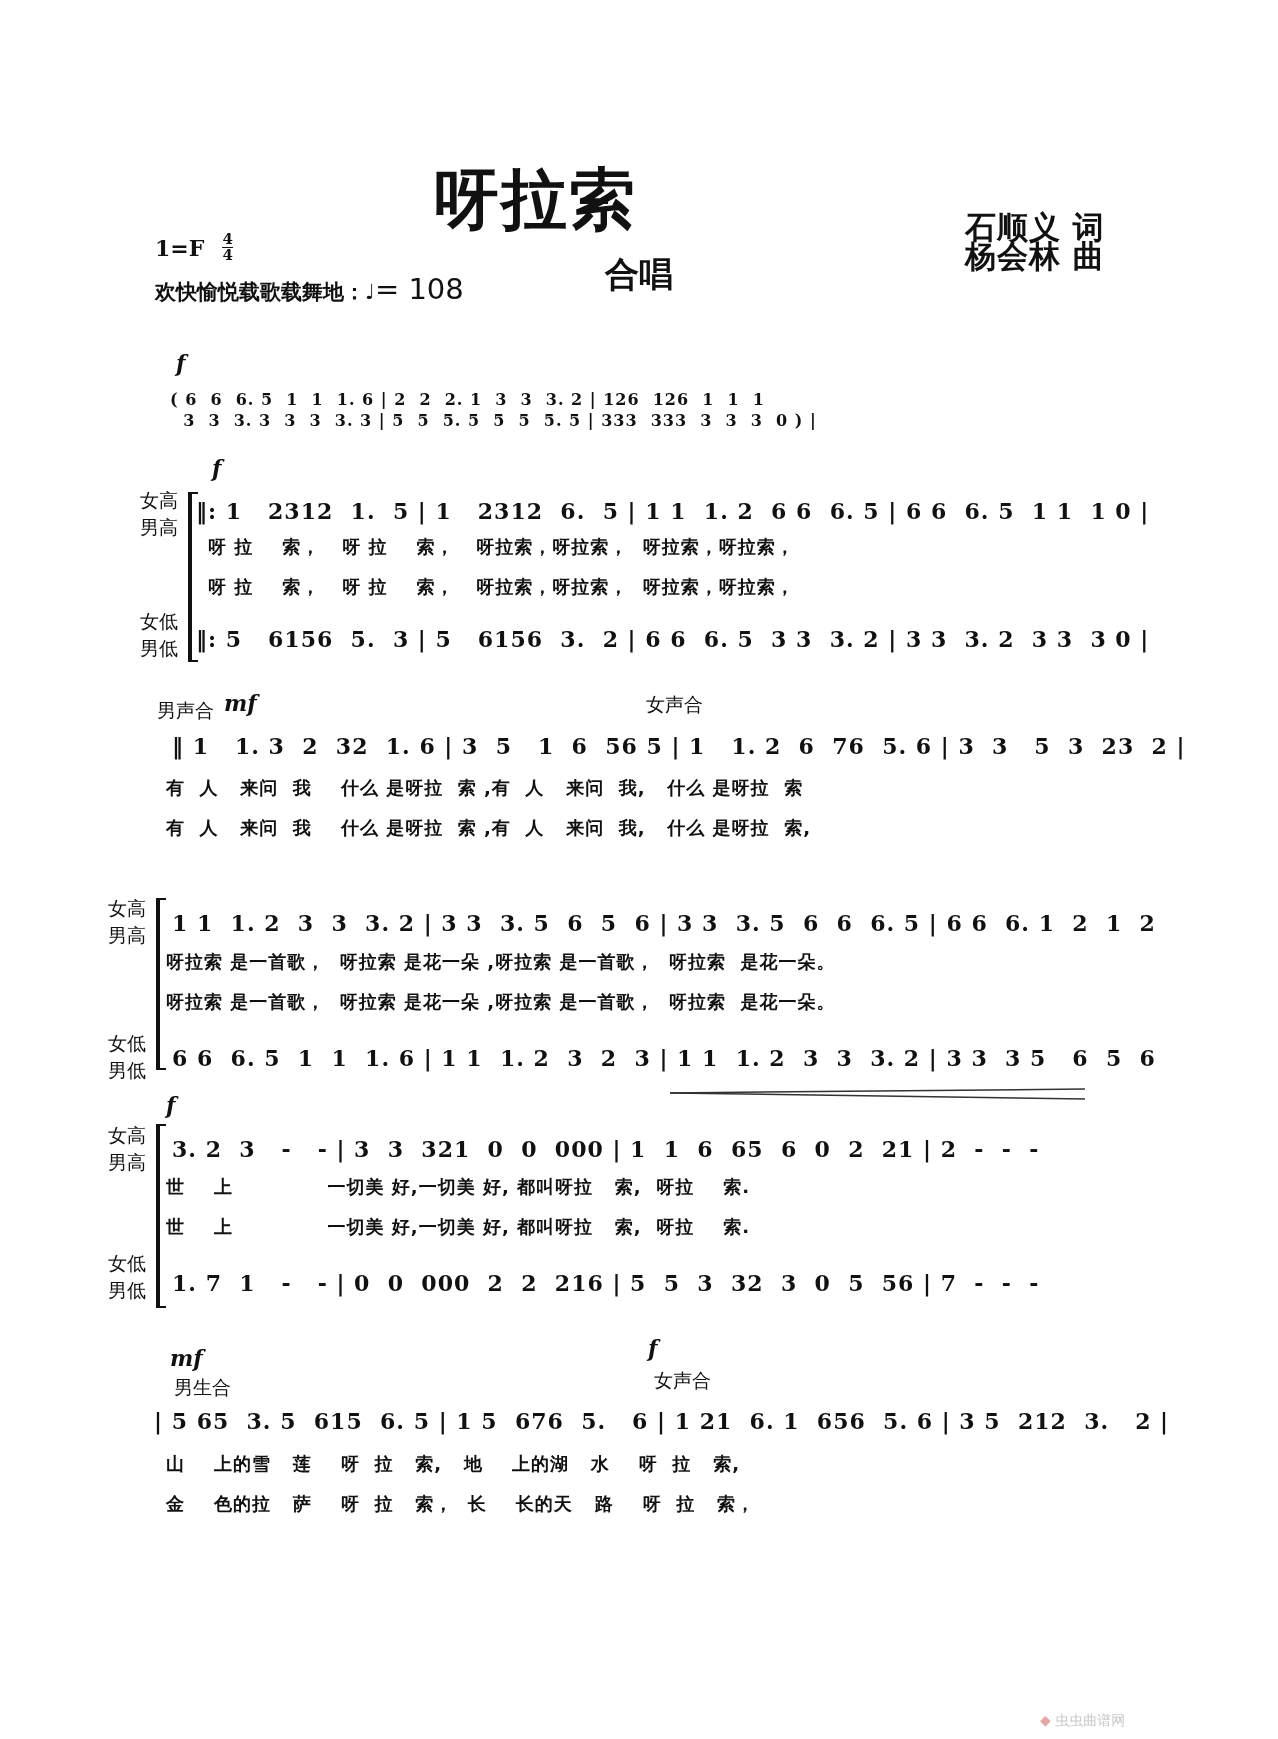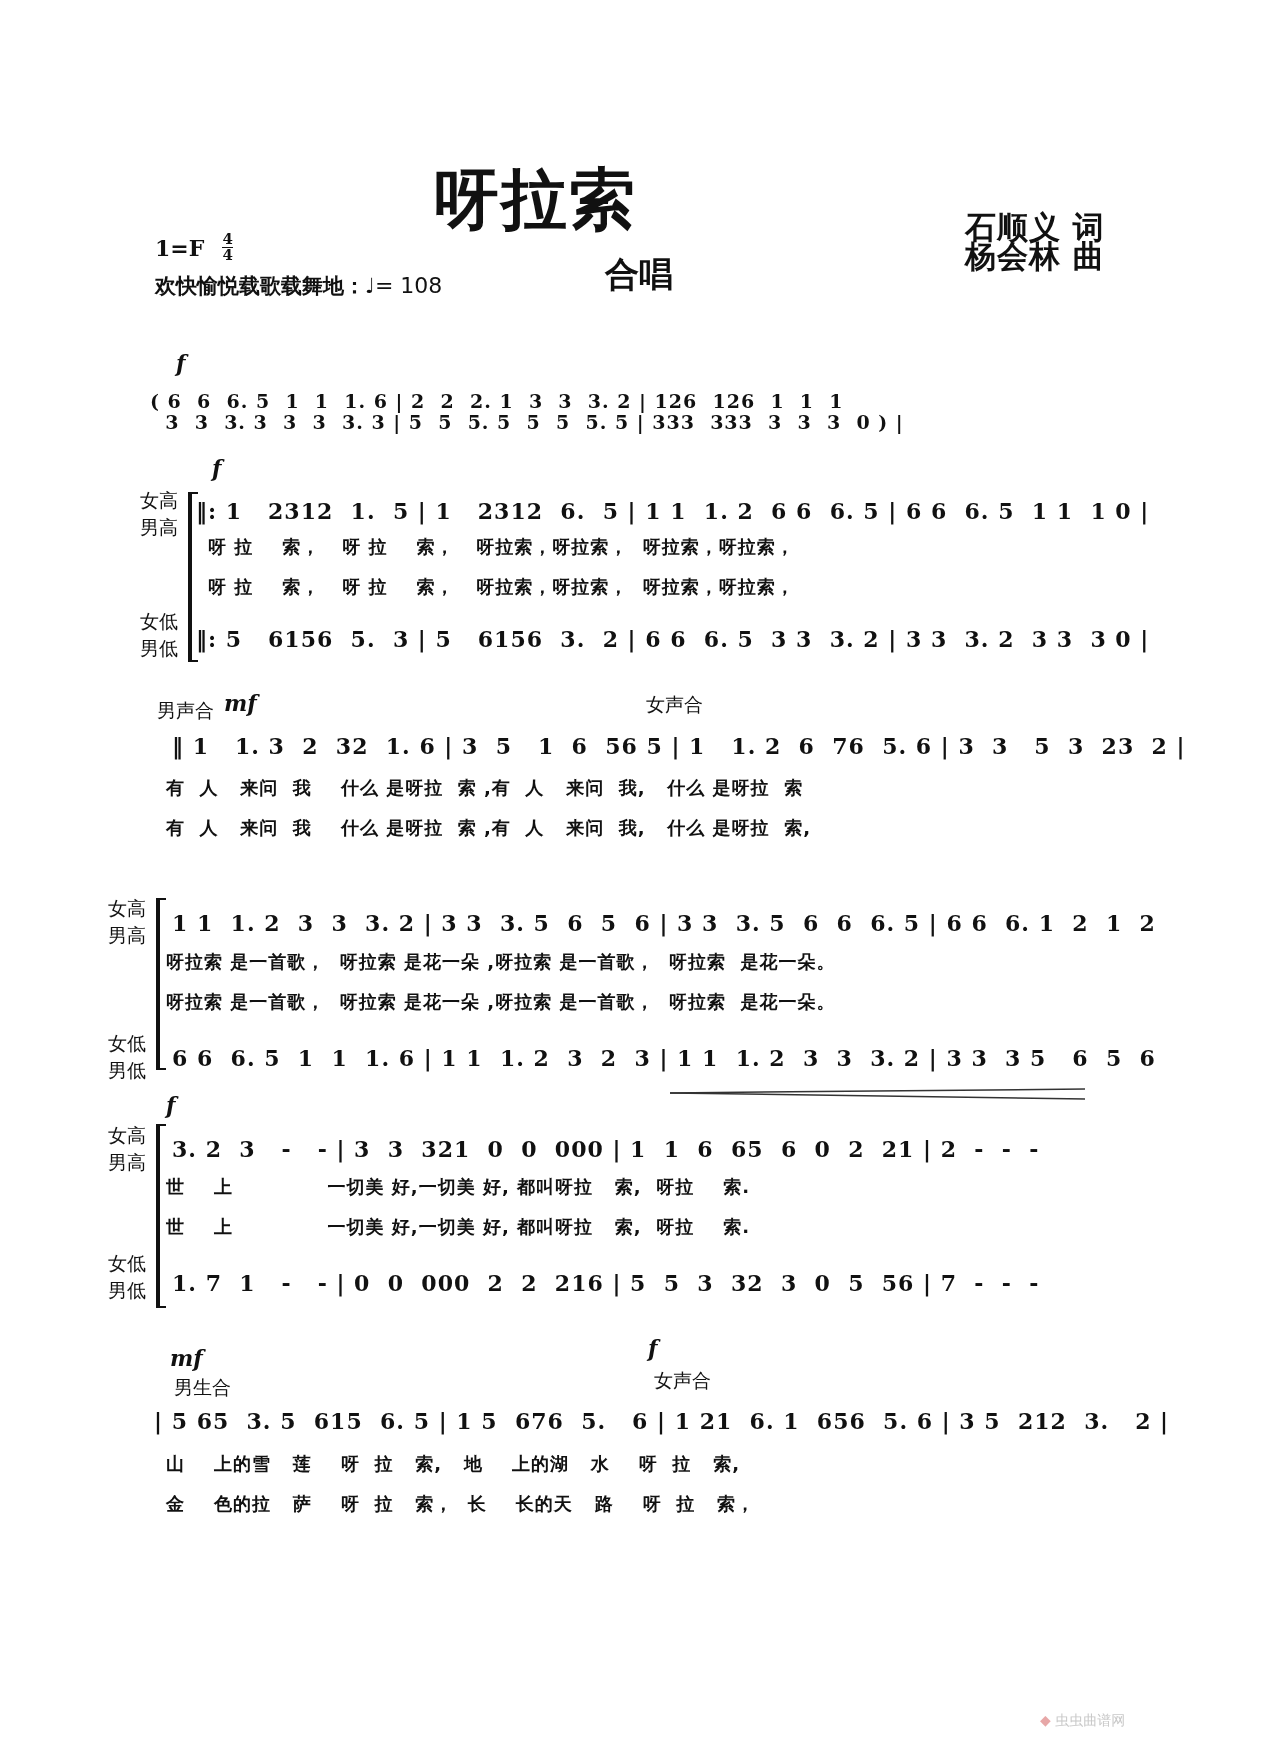--- a/index.html
+++ b/index.html
@@ -6,26 +6,26 @@
   body { width: 1278px; height: 1739px; position: relative; overflow: hidden;
          font-family: "DejaVu Sans", sans-serif; color: #111; }
   .abs { position: absolute; }
   .title { left: 0; width: 1070px; top: 155px; text-align: center; font-size: 66px; font-weight: bold; letter-spacing: 2px; }
   .subtitle { left: 0; width: 1278px; top: 252px; text-align: center; font-size: 34px; font-weight: bold; }
   .credit { left: 965px; font-size: 31px; font-weight: bold; letter-spacing: 1px; }
   .key { left: 155px; top: 232px; font-family: "DejaVu Serif", serif; font-size: 22px; font-weight: bold; display:flex; align-items:center; gap:18px; }
   .frac { display:inline-flex; flex-direction:column; align-items:center; font-size:15px; line-height:15px; }
   .frac span:first-child { border-bottom: 1.5px solid #111; }
   .tempo { left: 155px; top: 272px; font-size: 21px; font-weight: bold; }
-  .tempo .bpm { font-weight: normal; font-size: 22px; }
+  .tempo .bpm { font-weight: normal; font-size: 29px; }
   .dyn { font-family: "DejaVu Serif", serif; font-style: italic; font-weight: bold; font-size: 22px; }
   .voice-label { font-size: 19px; line-height: 27px; }
   .mark-label { font-size: 19px; }
   .notes { font-family: "DejaVu Serif", serif; font-weight: bold; font-size: 22px; white-space: pre; letter-spacing: 1px; }
-  .notes-sm { font-size: 19px; }
+  .notes-sm { font-size: 16px; margin-left: 20px; }
   .lyrics { font-size: 18px; font-weight: bold; white-space: pre; letter-spacing: 1px; }
   .bracket { border-left: 4px solid #111; border-top: 2px solid #111; border-bottom: 2px solid #111; width: 6px; }
   .watermark { left: 1040px; top: 1712px; font-size: 14px; color: #c8c8c8; }
   .watermark .logo { color: #e7a7a7; font-weight: bold; }
 </style>
 </head>
 <body>
 
 <div class="abs title">呀拉索</div>
 <div class="abs subtitle">合唱</div>

